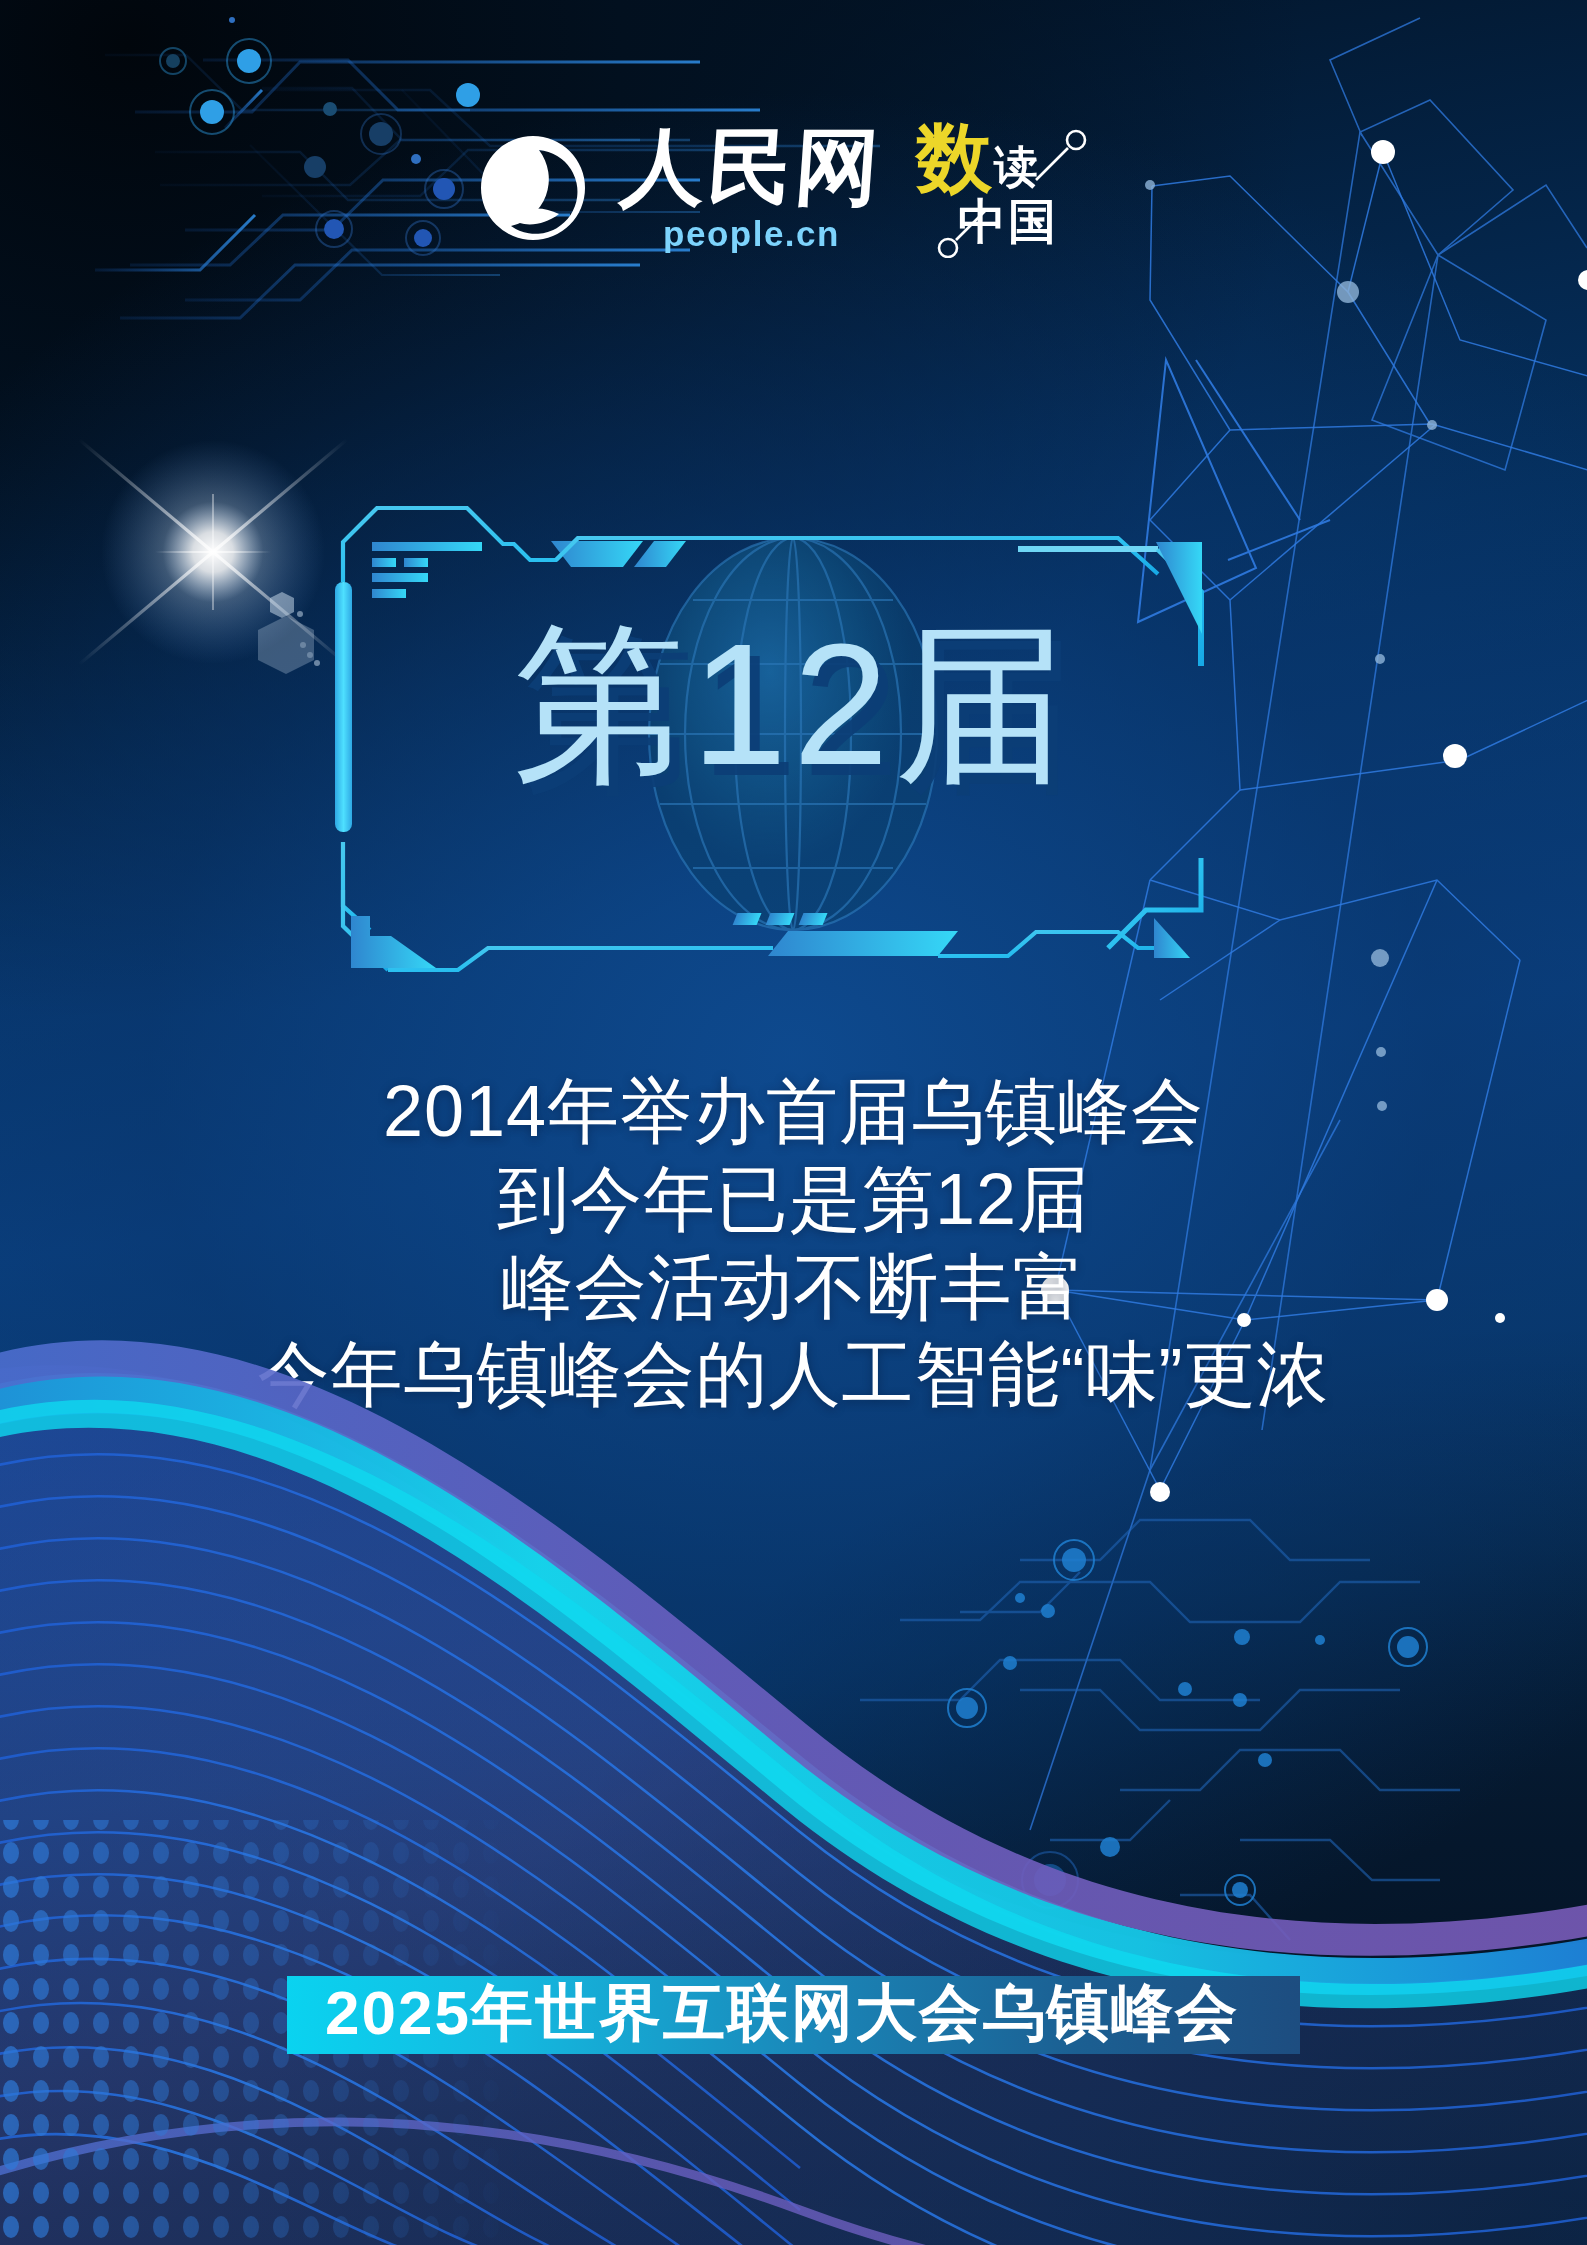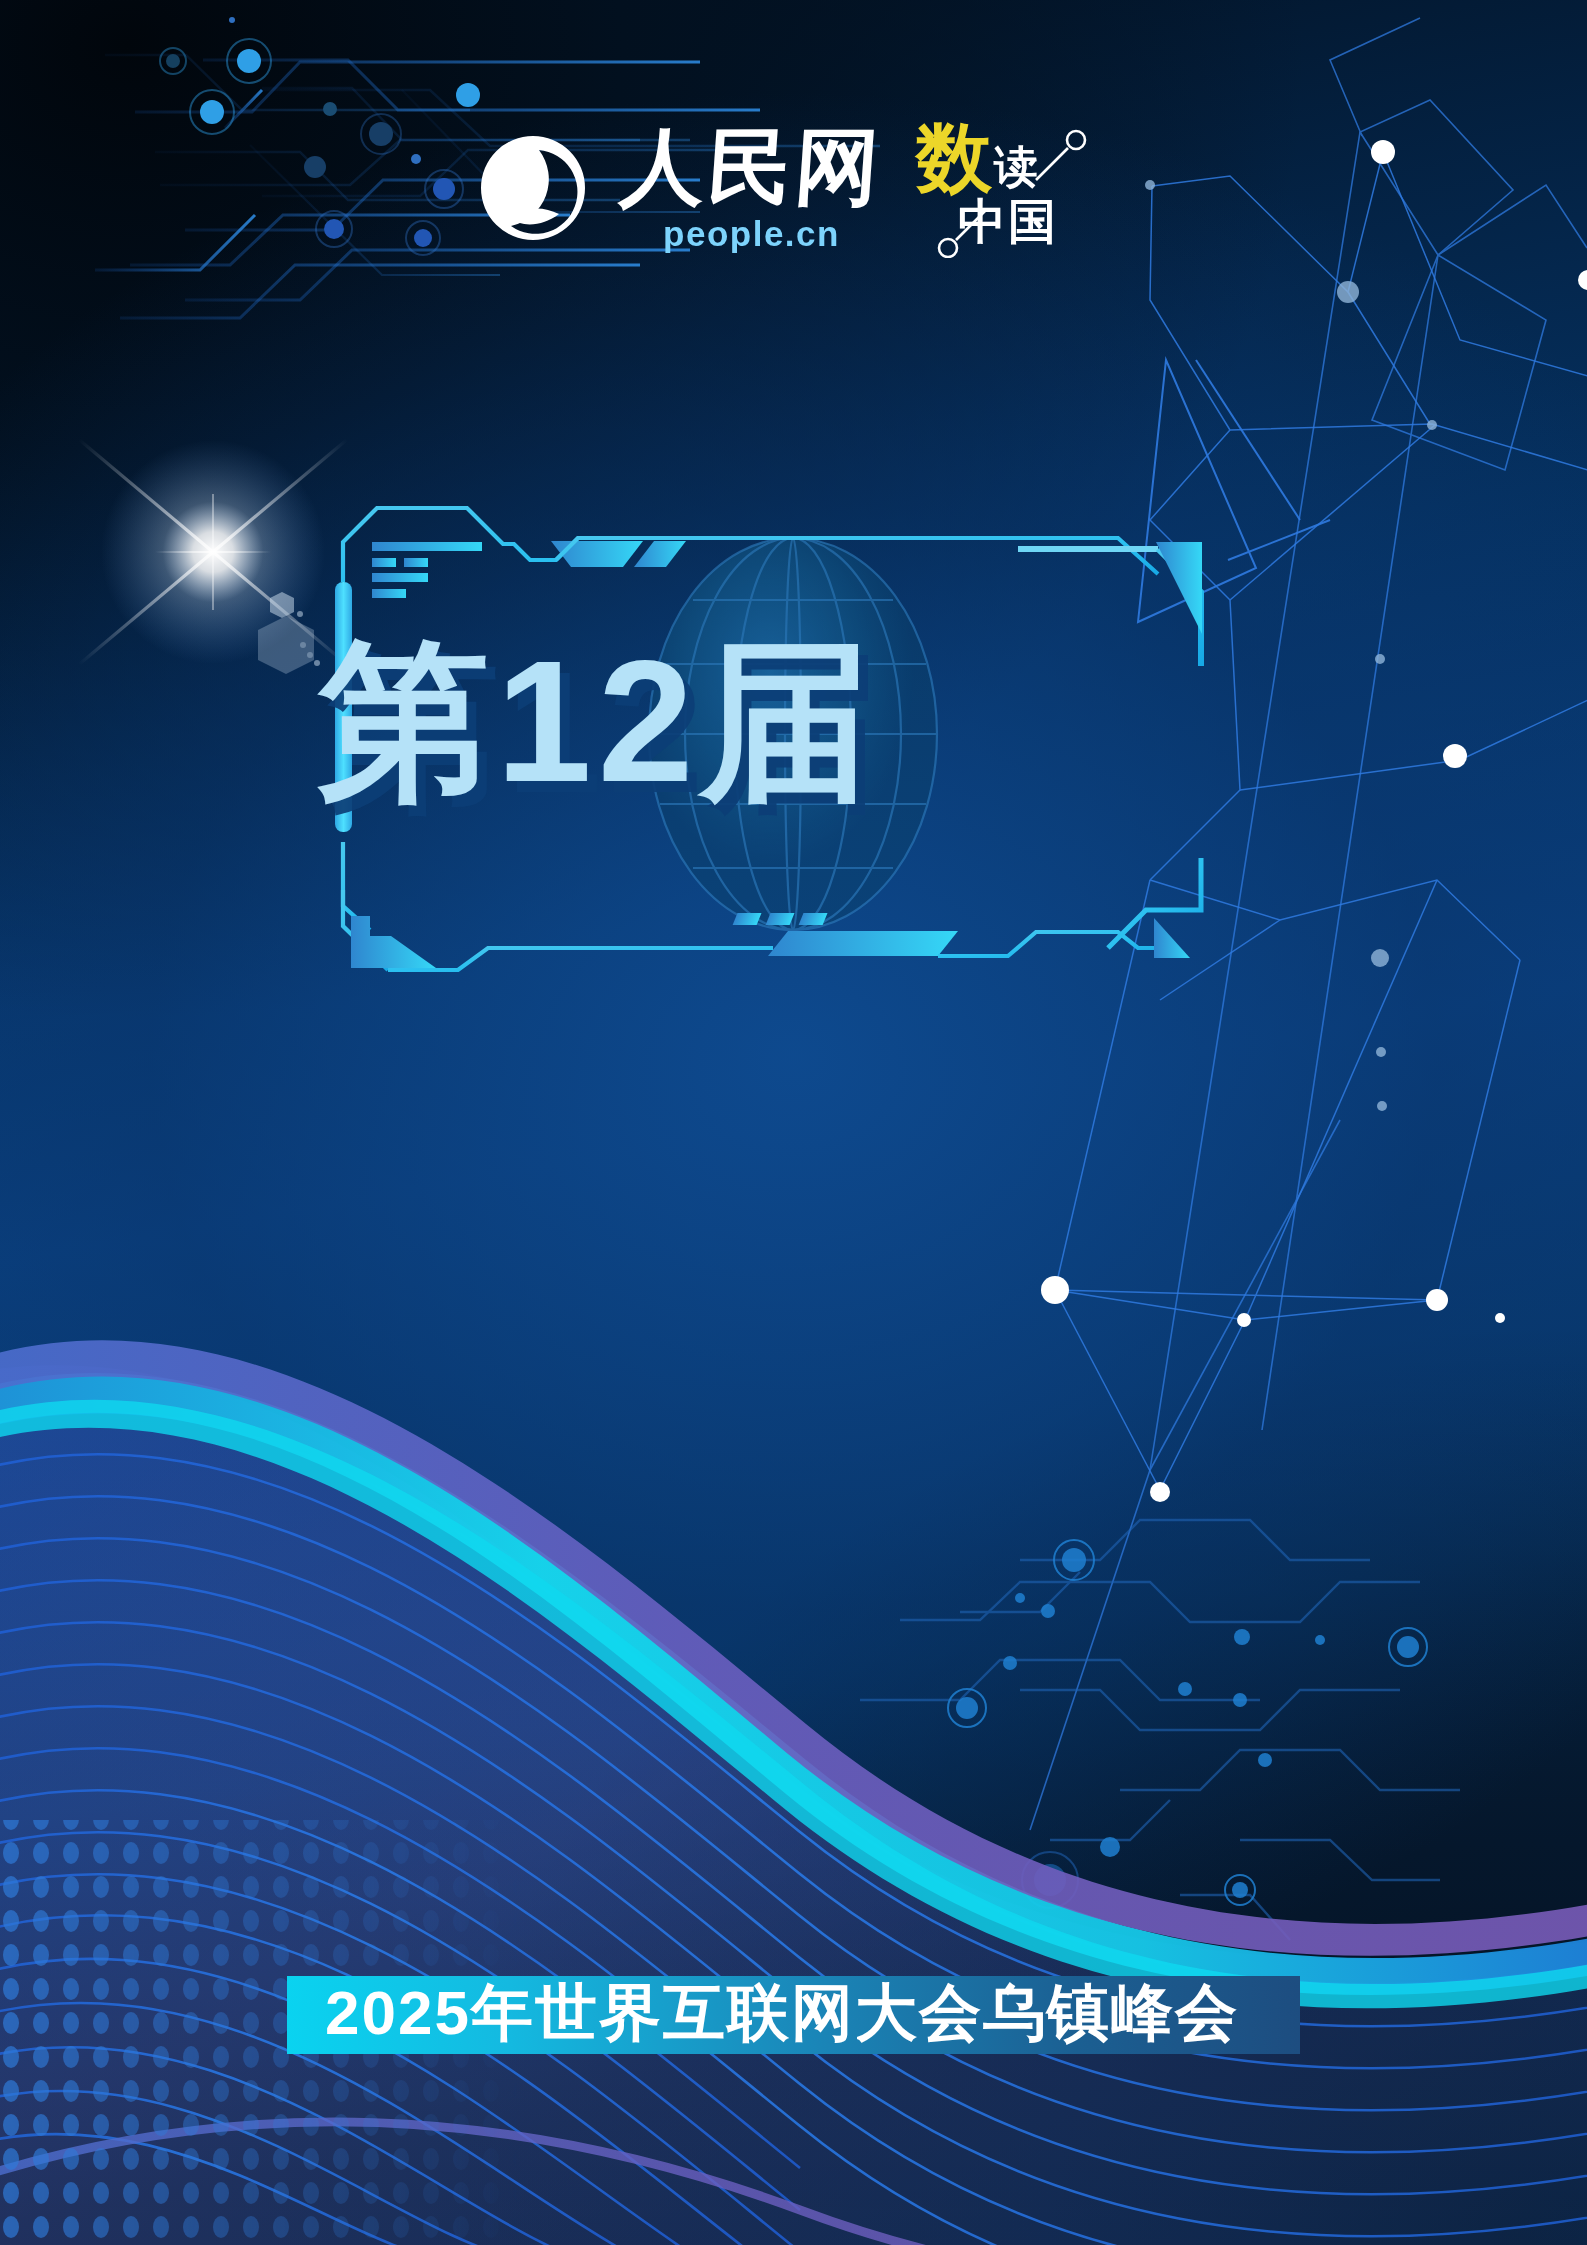--- a/index.html
+++ b/index.html
@@ -56,22 +56,23 @@
     position:absolute;left:42px;top:80px;
     font-size:48px;font-weight:700;color:#ffffff;letter-spacing:2px;
     font-family:"Liberation Serif","DejaVu Serif",serif;
     line-height:1;
   }
 
   
   #hud-wrap{position:absolute;left:318px;top:486px;width:950px;height:490px;}
   #hud-wrap > svg{position:absolute;inset:0;width:100%;height:100%;}
   #headline{
-    position:absolute;left:0;right:0;top:149px;
-    font-size:172px;font-weight:700;line-height:1;
+    position:absolute;left:0;right:0;top:132px;
+    text-align:center;
+    font-size:172px;font-weight:400;line-height:1;
     color:#b5e2f8;
     letter-spacing:6px;
     text-shadow:10px 11px 0 rgba(12,62,118,.92);
     font-family:"Liberation Sans","DejaVu Sans",sans-serif;
   }
 
   
   #bodycopy{
     position:absolute;left:0;right:0;top:1068px;
     text-align:center;color:#ffffff;
@@ -376,20 +377,26 @@
       <path d="M620 470 L690 470 L718 446 L800 446 L820 462 L852 462" fill="none" stroke="url(#hudG)" stroke-width="4.2"></path>
 
       <path d="M790 462 L828 424 L883 424 L883 372" fill="none" stroke="url(#hudG)" stroke-width="5"></path>
       <polygon points="836,432 836,472 872,472" fill="url(#hudFill)"></polygon>
       <path d="M740 446 L860 446" fill="none" stroke="url(#hudG)" stroke-width="4" opacity=".0"></path>
     </svg>
 
     <div id="headline">第12届</div>
   </div>
 
+  <div id="bodycopy">
+    <div class="line">2014年举办首届乌镇峰会</div>
+    <div class="line">到今年已是第12届</div>
+    <div class="line">峰会活动不断丰富</div>
+    <div class="line">今年乌镇峰会的人工智能“味”更浓</div>
+  </div>
 
   <div class="layer">
     <svg viewBox="0 0 1587 2245" preserveAspectRatio="none">
       <g fill="none" stroke="#1f63b4" stroke-width="2.4" opacity=".6">
         <path d="M1020 1560 L1100 1560 L1140 1520 L1250 1520 L1290 1560 L1370 1560"></path>
         <path d="M960 1612 L1040 1612 L1080 1572"></path>
         <path d="M900 1620 L980 1620 L1020 1582 L1150 1582 L1190 1622 L1300 1622 L1340 1582 L1420 1582"></path>
         <path name="x" d="M860 1700 L960 1700 L1000 1660 L1120 1660 L1160 1700 L1260 1700"></path>
         <path d="M1020 1690 L1100 1690 L1140 1730 L1260 1730 L1300 1690 L1400 1690"></path>
         <path d="M1120 1790 L1200 1790 L1240 1750 L1340 1750 L1380 1790 L1460 1790"></path>

